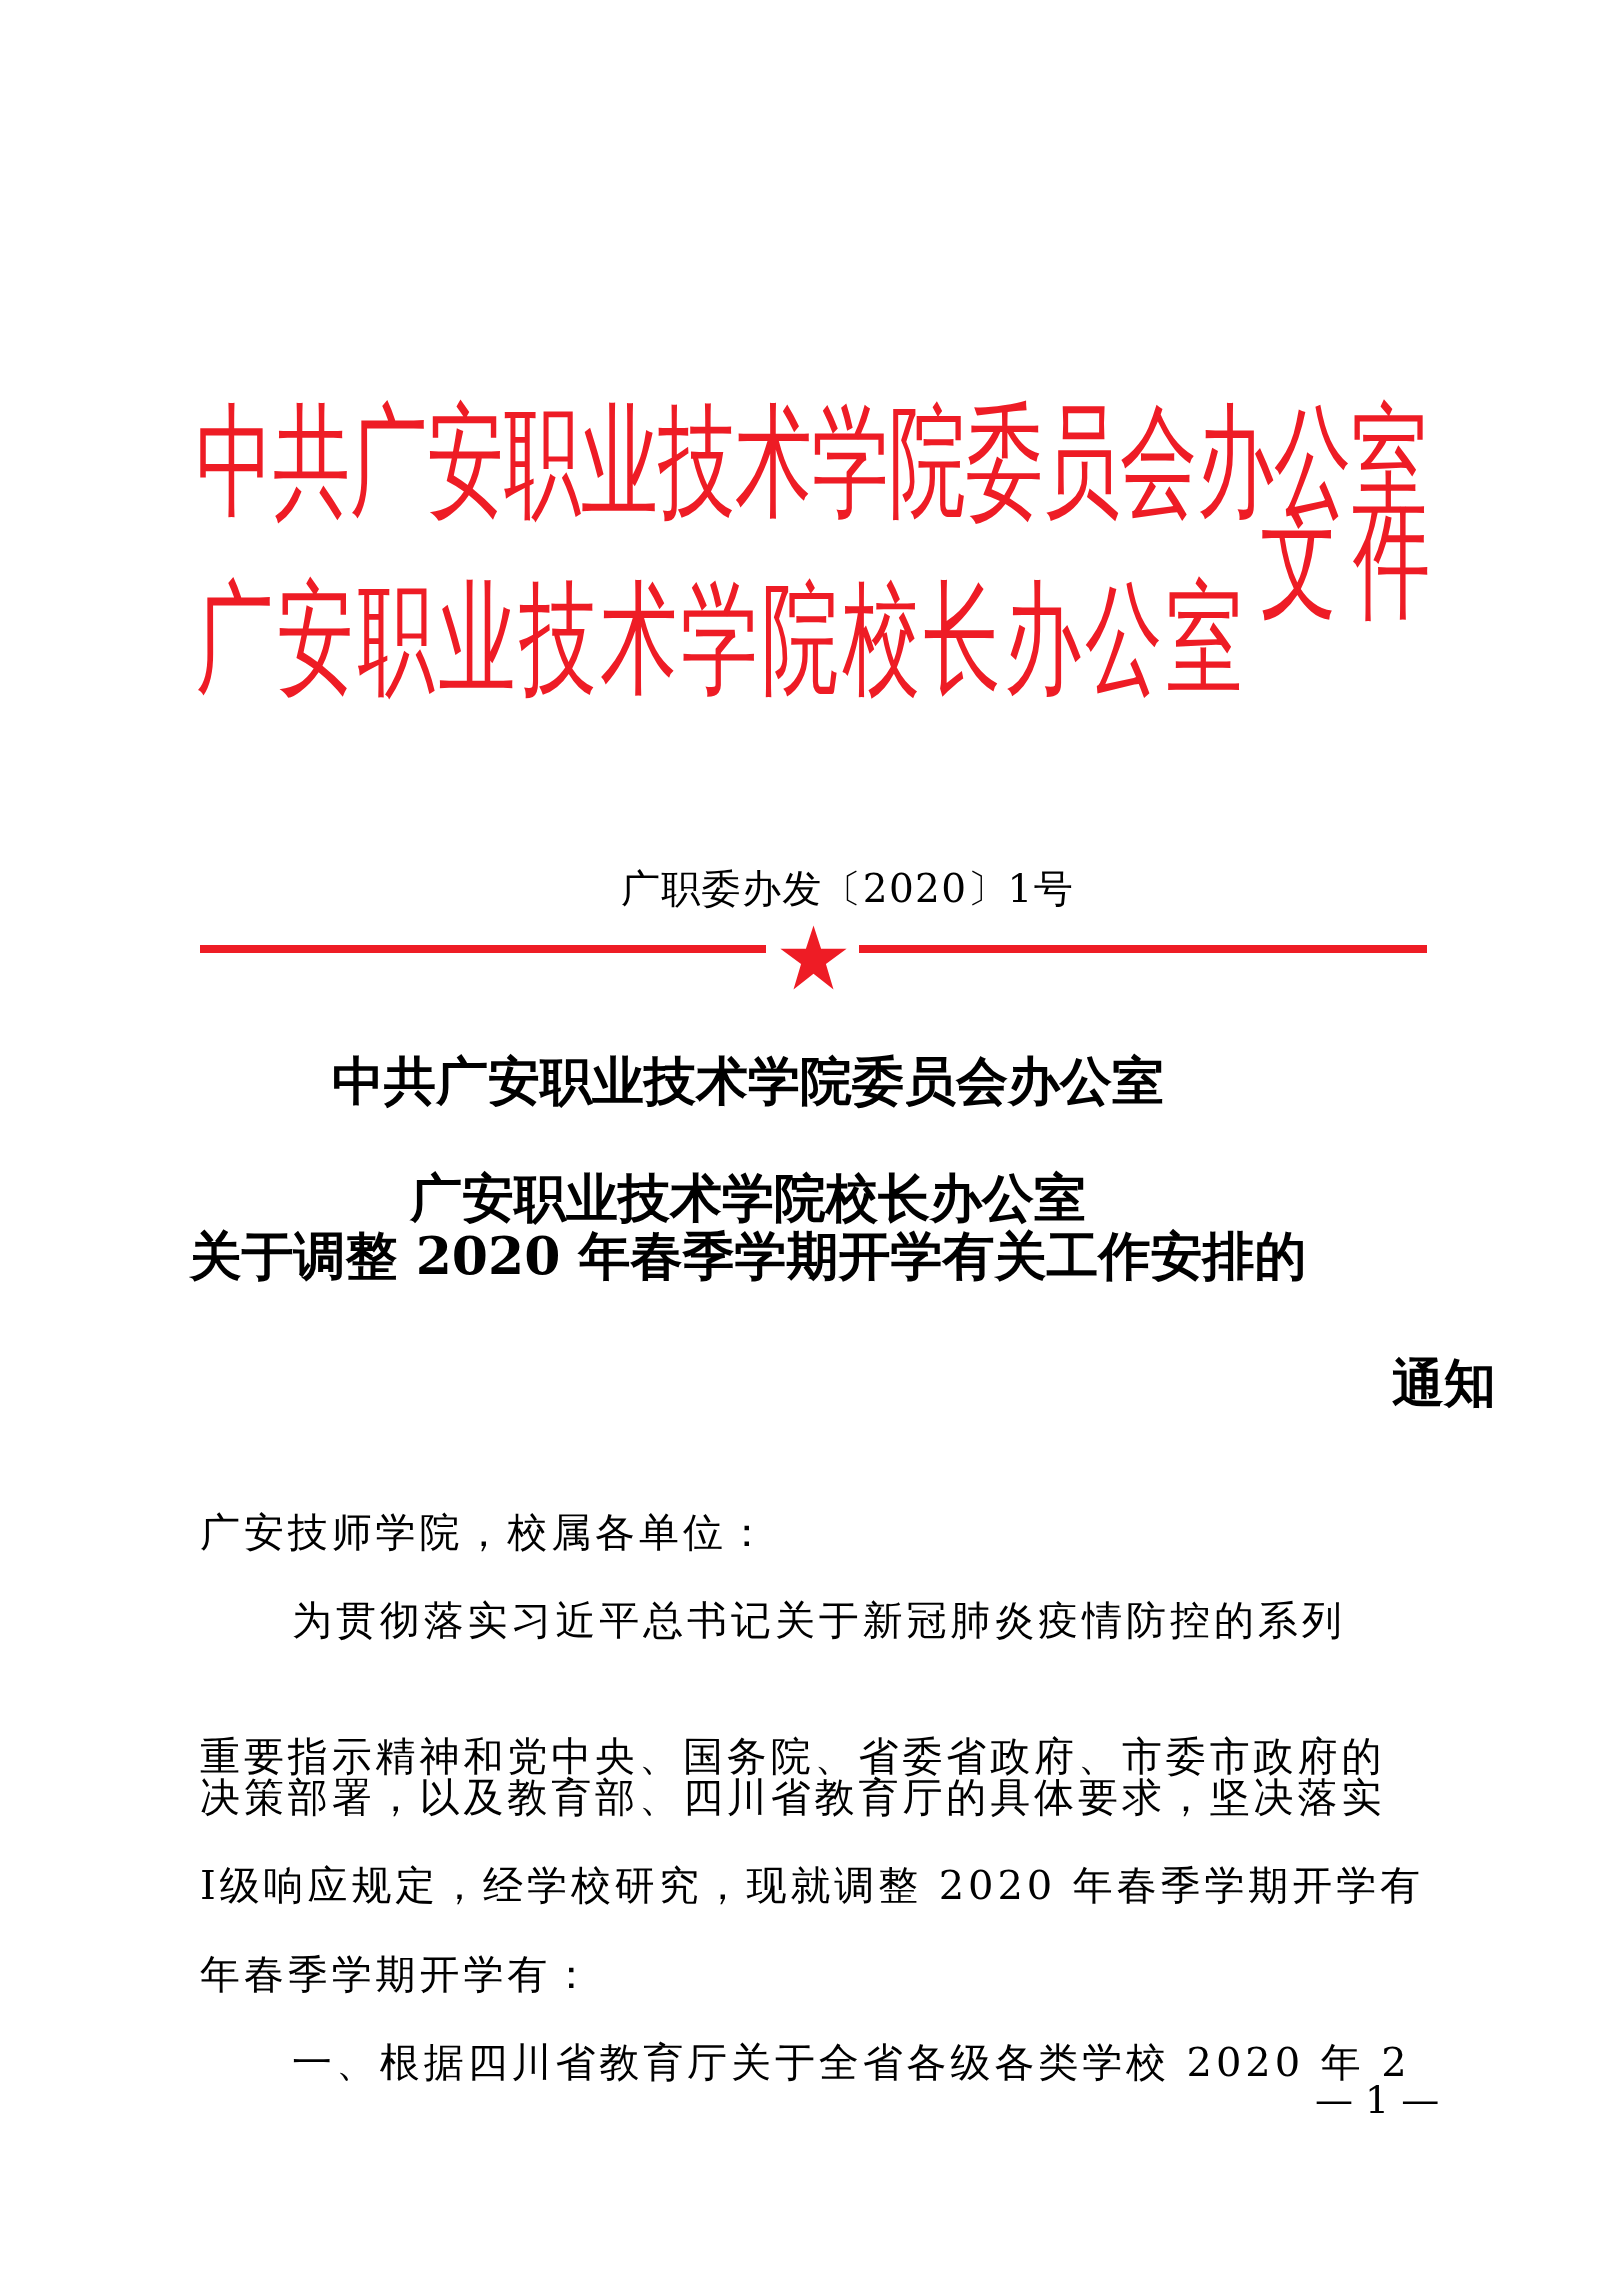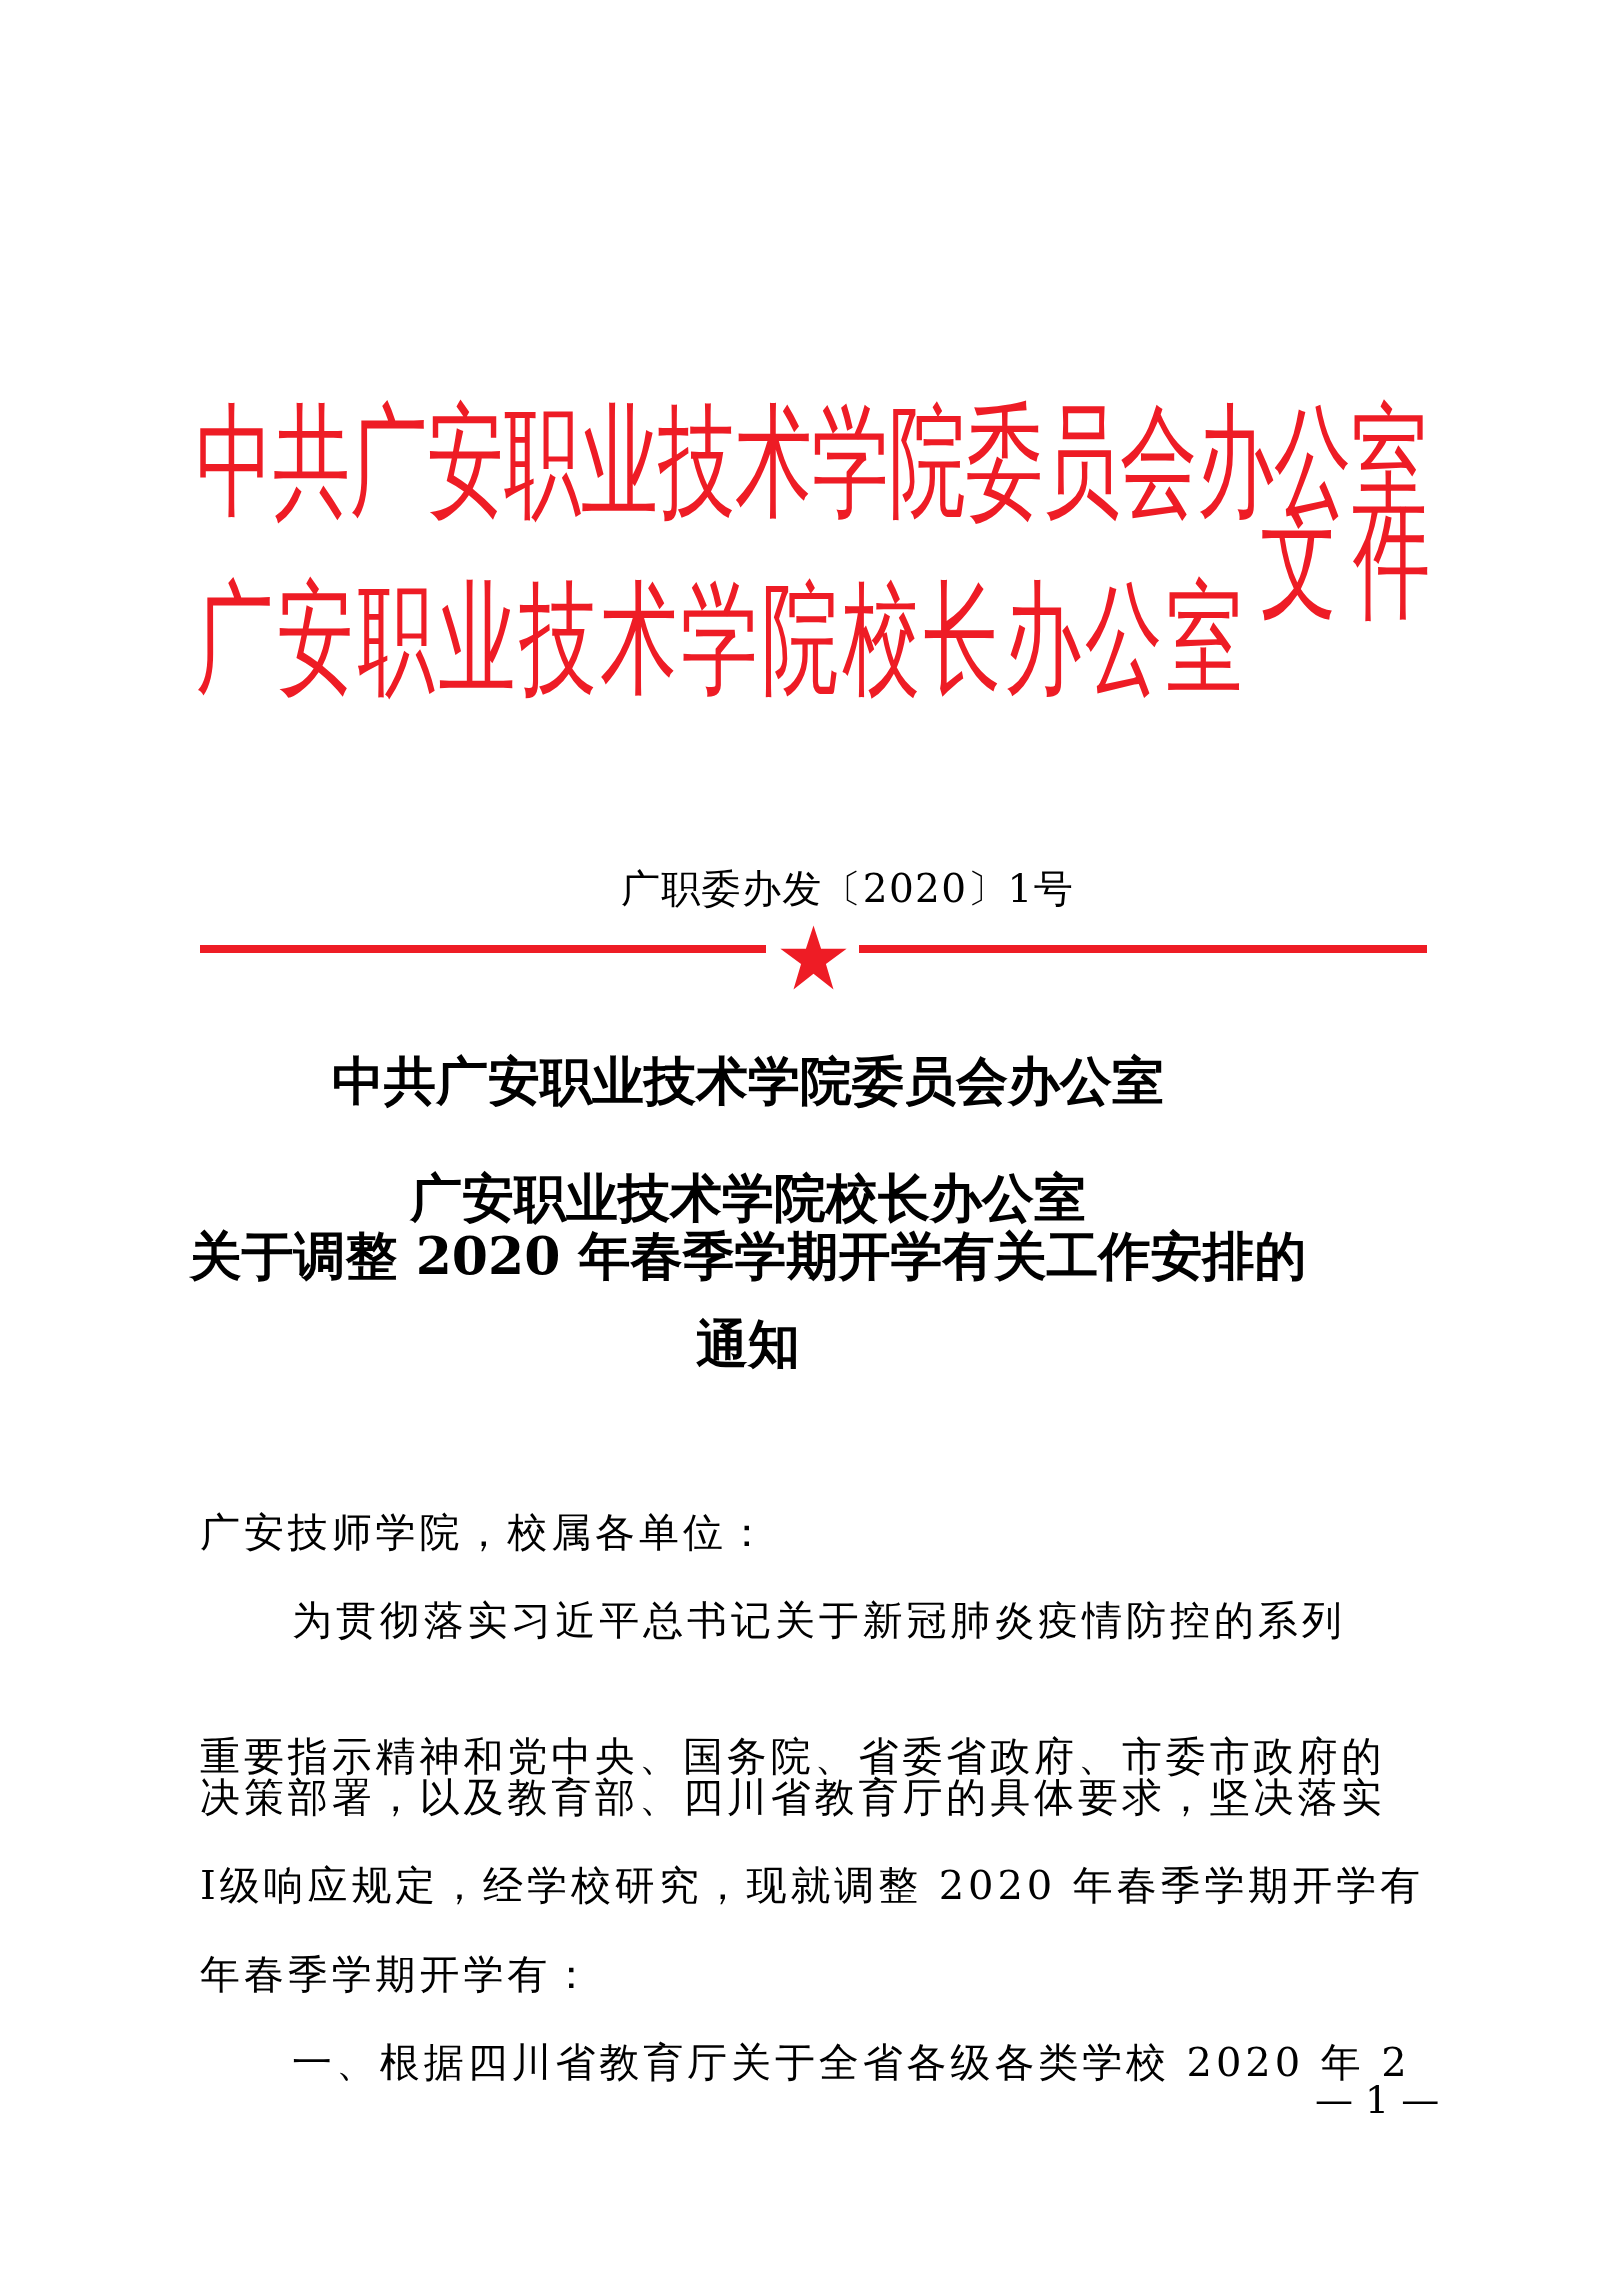--- a/index.html
+++ b/index.html
@@ -72,21 +72,21 @@
 
 <div class="rule" style="left:200px; width:566px;"></div>
 <div class="rule" style="left:859px; width:568px;"></div>
 <svg class="star" viewBox="0 0 100 100">
   <polygon points="50,2 61,36 98,36 68,58 79,95 50,72 21,95 32,58 2,36 39,36" fill="#ee1c25"></polygon>
 </svg>
 
 <div class="abs title" style="top:1047px;">中共广安职业技术学院委员会办公室</div>
 <div class="abs title" style="top:1164px;text-align:center;">广安职业技术学院校长办公室</div>
 <div class="abs title" style="top:1222px;text-align:center;">关于调整 2020 年春季学期开学有关工作安排的</div>
-<div class="abs title" style="top:1310px;">通知</div>
+<div class="abs title" style="top:1349px;text-align:right;">通知</div>
 
 <div class="abs body-line" style="top:1505px;">广安技师学院，校属各单位：</div>
 <div class="abs body-line indent" style="top:1593px;">为贯彻落实习近平总书记关于新冠肺炎疫情防控的系列</div>
 <div class="abs body-line" style="top:1682px;margin-top:47px;">重要指示精神和党中央、国务院、省委省政府、市委市政府的</div>
 <div class="abs body-line" style="top:1770px;">决策部署，以及教育部、四川省教育厅的具体要求，坚决落实</div>
 <div class="abs body-line" style="top:1858px;">Ⅰ级响应规定，经学校研究，现就调整 2020 年春季学期开学有</div>
 <div class="abs body-line" style="top:1947px;">年春季学期开学有：</div>
 <div class="abs body-line indent" style="top:2035px;">一、根据四川省教育厅关于全省各级各类学校 2020 年 2</div>
 
 <div class="abs page-num">— 1 —</div>

